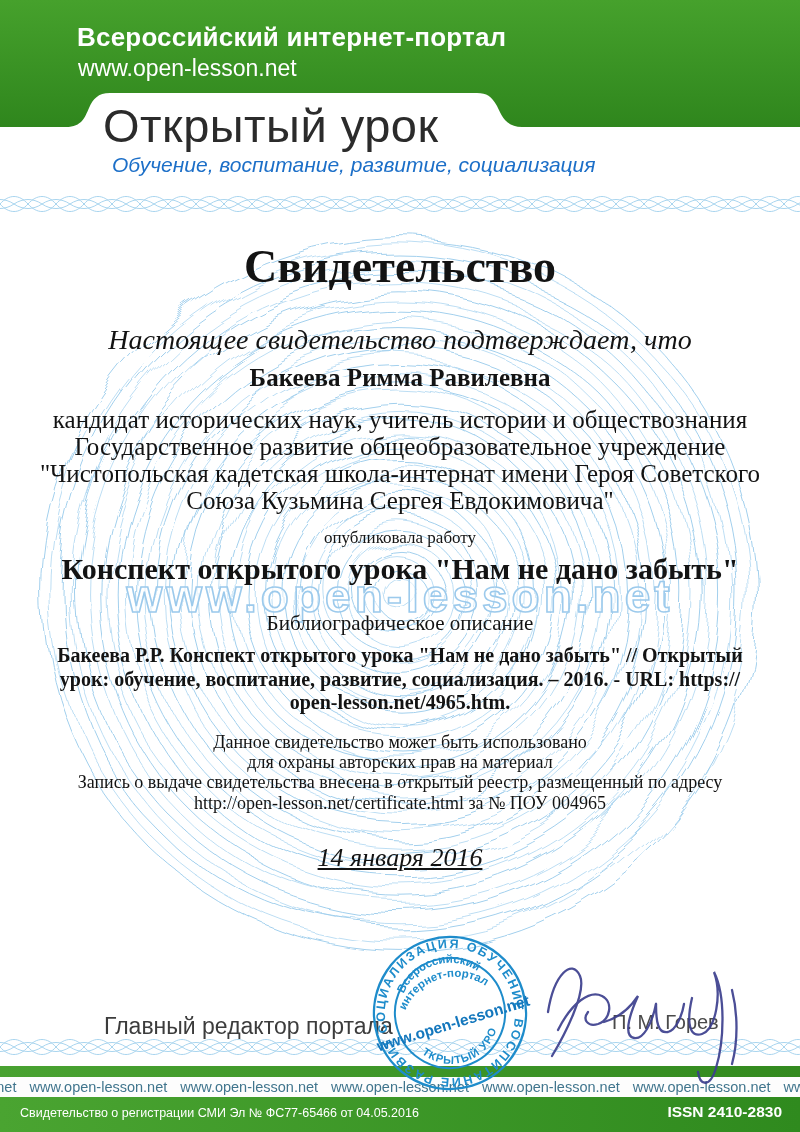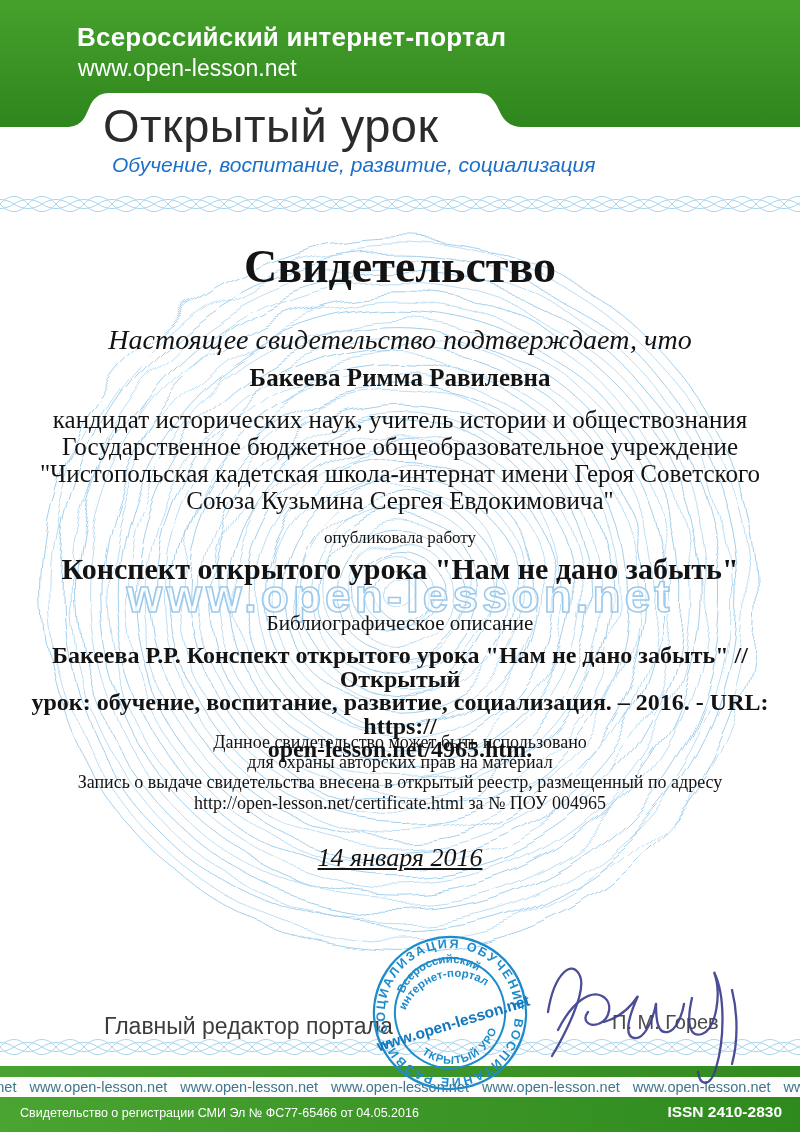--- a/index.html
+++ b/index.html
@@ -18,21 +18,21 @@
   
   .ct{position:absolute;left:30px;width:740px;text-align:center;z-index:2;
       font-family:"Liberation Serif",serif;color:#131313;}
   .cert-title{top:240px;font-size:46px;font-weight:bold;}
   .cert-intro{top:324px;font-size:28px;font-style:italic;}
   .cert-name{top:364px;font-size:25px;font-weight:bold;font-family:Liberation Serif, serif;}
   .cert-desc{top:406px;font-size:25px;line-height:27px;}
   .cert-pub{top:528px;font-size:17px;}
   .cert-work{top:552px;font-size:30px;font-weight:bold;}
   .cert-biblabel{top:611px;font-size:21px;}
-  .cert-bib{top:644px;font-size:24px;font-weight:bold;line-height:23.5px;}
+  .cert-bib{top:644px;font-size:20px;font-weight:bold;line-height:23.5px;}
   .cert-usage{top:732px;font-size:18px;line-height:20.2px;}
   .cert-date{top:843px;font-size:26px;font-style:italic;text-decoration:underline;}
   
   .editor-role{position:absolute;left:104px;top:1013px;z-index:2;color:#3c3c3c;font-size:23px;}
   .signer-name{position:absolute;left:612px;top:1011px;z-index:2;color:#4a4a4a;font-size:20px;}
   #stamp{position:absolute;left:360px;top:923px;z-index:6;}
   #signature{position:absolute;left:500px;top:930px;z-index:7;}
   
   .footer-strip-top{position:absolute;left:0;top:1066px;width:800px;height:11px;z-index:1;
       background:linear-gradient(90deg,#49a231,#338a1f);}
@@ -135,21 +135,21 @@
 
   <svg class="wm" width="760" height="70">
     <text x="380" y="52" text-anchor="middle" font-family="Liberation Sans, sans-serif" font-size="46" font-weight="bold" letter-spacing="4" fill="#ffffff" fill-opacity="0.55" stroke="#9ccaec" stroke-width="1.6">www.open-lesson.net</text>
   </svg>
 
   <div class="ct cert-title">Свидетельство</div>
   <div class="ct cert-intro">Настоящее свидетельство подтверждает, что</div>
   <div class="ct cert-name">Бакеева Римма Равилевна</div>
   <div class="ct cert-desc">
     <div>кандидат исторических наук, учитель истории и обществознания</div>
-    <div>Государственное бюджетное общеобразовательное учреждение</div>
+    <div>Государственное развитие общеобразовательное учреждение</div>
     <div>"Чистопольская кадетская школа-интернат имени Героя Советского</div>
     <div>Союза Кузьмина Сергея Евдокимовича"</div>
   </div>
   <div class="ct cert-pub">опубликовала работу</div>
   <div class="ct cert-work">Конспект открытого урока "Нам не дано забыть"</div>
   <div class="ct cert-biblabel">Библиографическое описание</div>
   <div class="ct cert-bib">
     <div>Бакеева Р.Р. Конспект открытого урока "Нам не дано забыть" // Открытый</div>
     <div>урок: обучение, воспитание, развитие, социализация. – 2016. - URL: https://</div>
     <div>open-lesson.net/4965.htm.</div>

